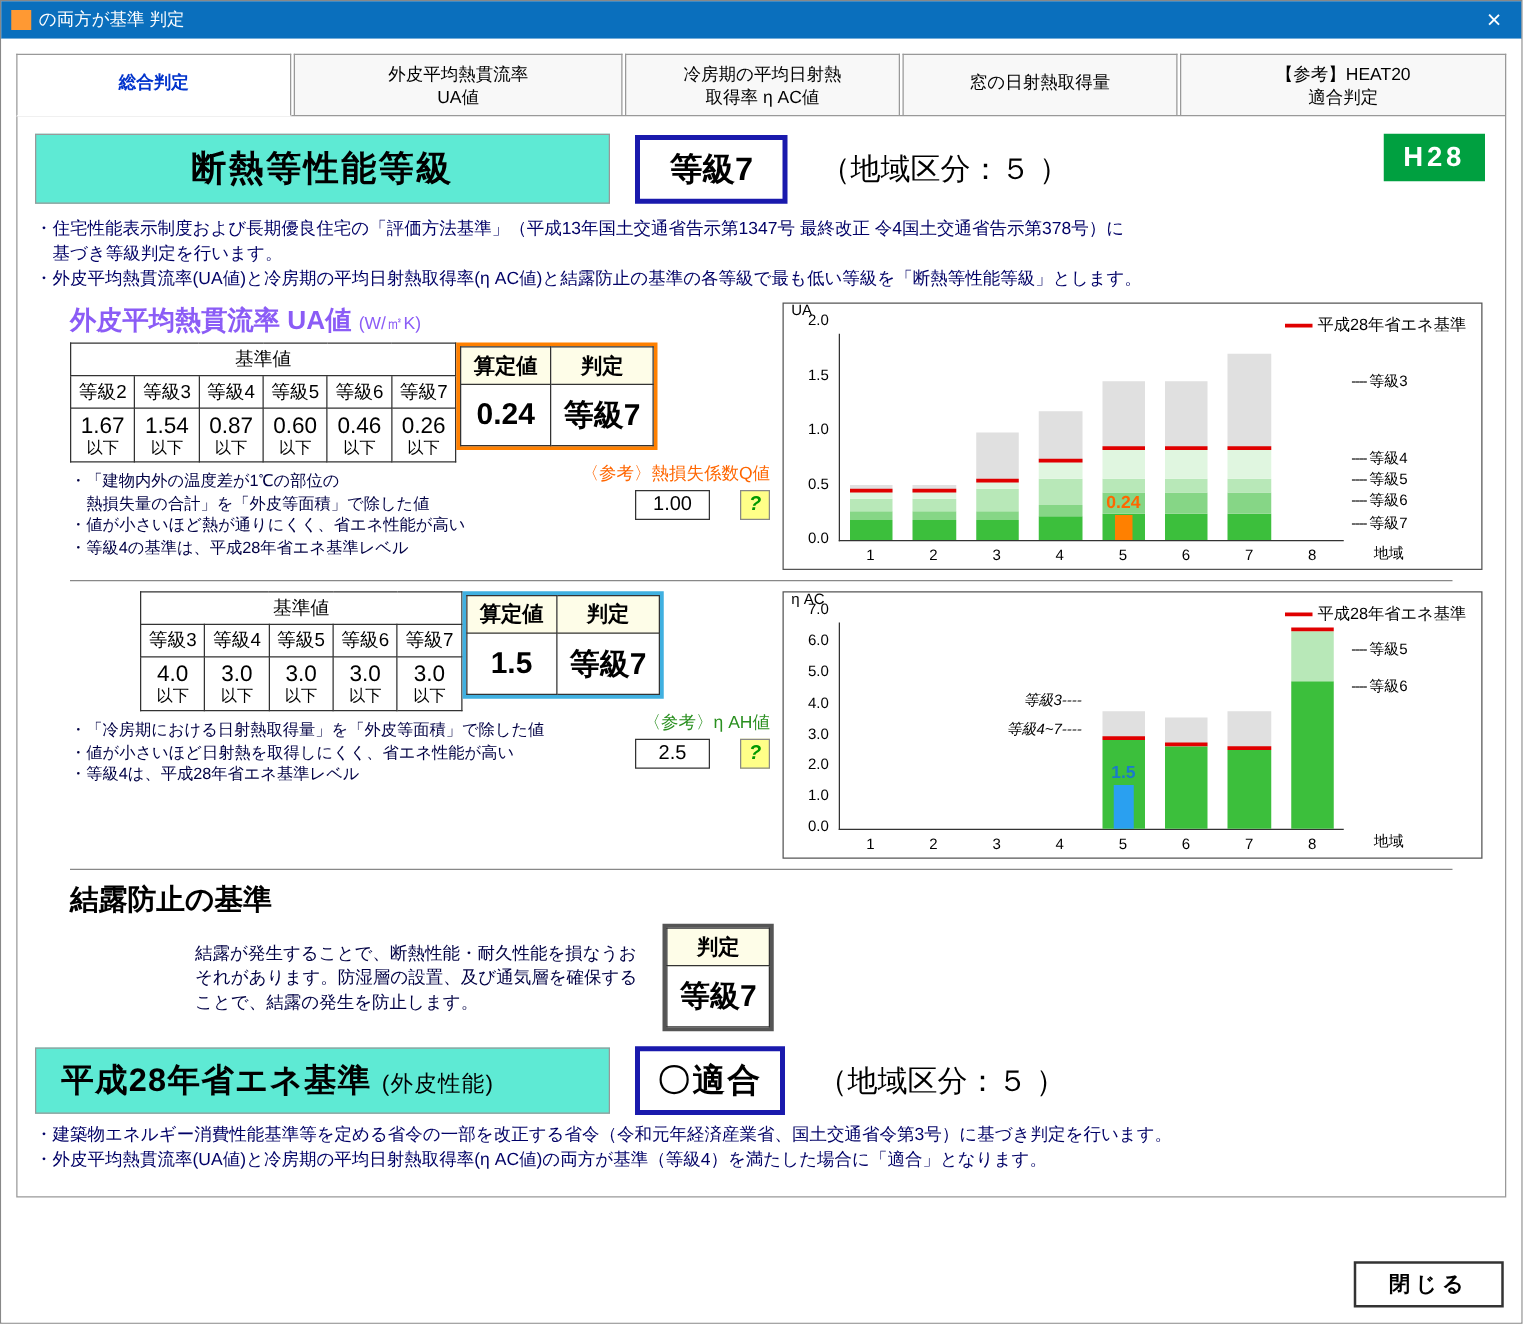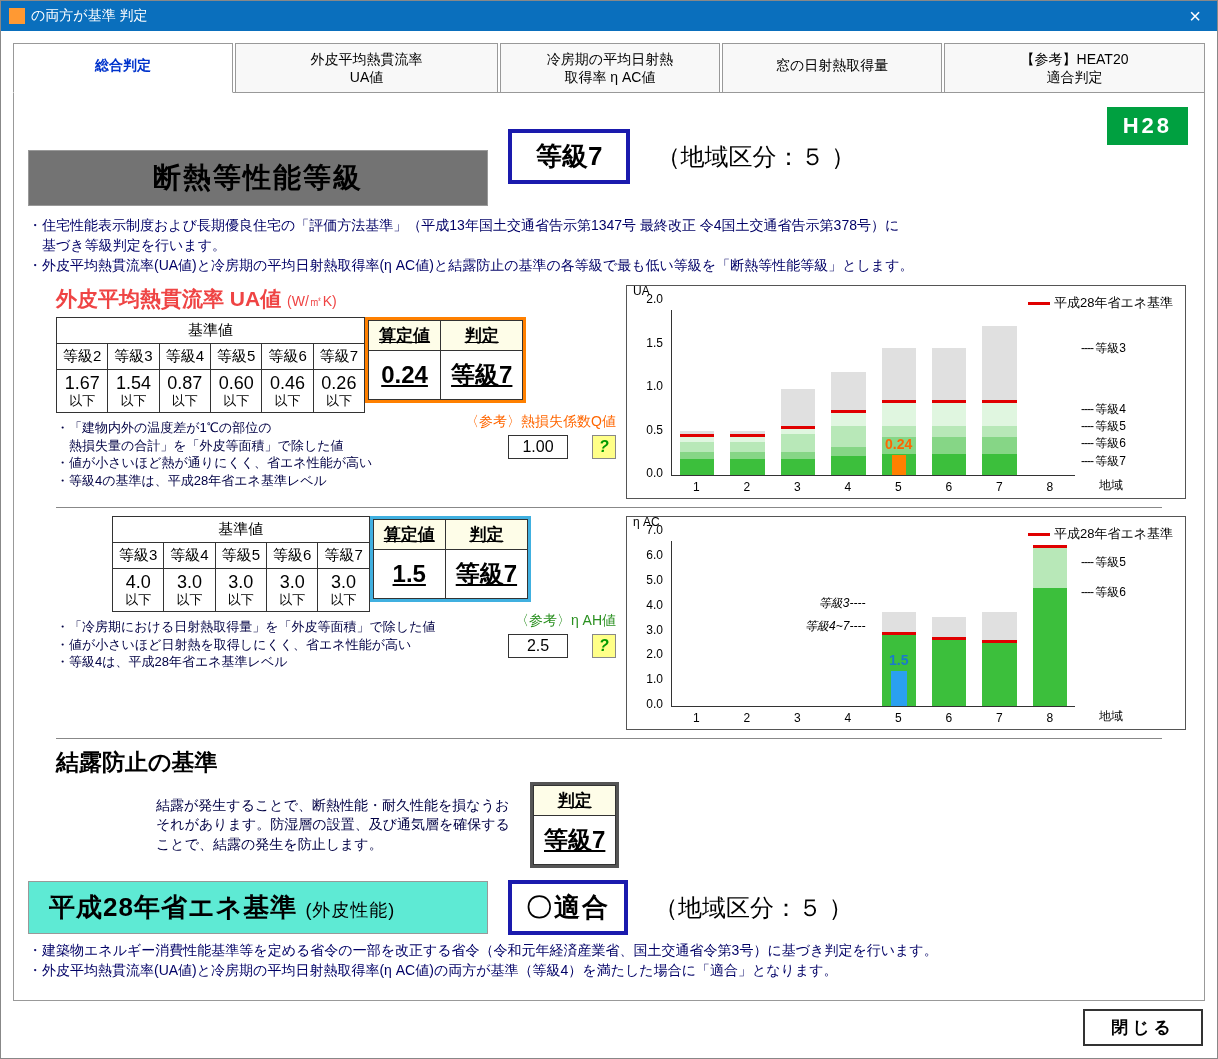--- a/index.html
+++ b/index.html
@@ -19,49 +19,49 @@
     .tab.active { background: #fff; border-bottom: 1px solid #fff; margin-bottom: -1px; position: relative; z-index: 2; }
     .tab.t0 { width: 226px; font-weight: bold; color: #0033cc; padding-top: 12px; }
     .tab.t1 { width: 270px; }
     .tab.t2 { width: 226px; }
     .tab.t3 { width: 226px; padding-top: 12px; }
     .tab.t4 { width: 268px; }
     
     .panel { border: 1px solid #999; padding: 14px 14px 10px 14px; background: #fff; position: relative; }
     
     .summary-row { display: flex; align-items: center; margin-bottom: 10px; }
-    .summary-title-box { background: #737373; border: 1px solid #999; padding: 8px 18px; font-size: 28px; font-weight: bold; min-width: 460px; text-align: center; letter-spacing: 2px; margin-top: 43px; }
+    .summary-title-box { background: #5eead4; border: 1px solid #999; padding: 8px 18px; font-size: 28px; font-weight: bold; min-width: 460px; text-align: center; letter-spacing: 2px; }
     .grade-box { border: 4px solid #1a1aad; padding: 6px 24px; font-size: 26px; font-weight: bold; margin-left: 20px; }
     .zone-note { font-size: 24px; margin-left: 26px; }
     .h28-badge { background: #00a040; color: #fff; font-weight: bold; font-size: 22px; padding: 6px 16px; position: absolute; right: 16px; top: 14px; letter-spacing: 3px; }
     
     .desc-text { font-size: 14px; line-height: 1.4; color: #000066; margin: 6px 0 10px 0; }
     
     .section { margin: 8px 0 6px 28px; }
     .section-row { display: flex; gap: 10px; align-items: flex-start; }
     .left-col { flex: 0 0 560px; }
     .right-col { flex: 1; }
     
     .sec-title { font-size: 21px; font-weight: bold; margin-bottom: 4px; }
-    .sec-title.orange { color: #ef4444; }
+    .sec-title.orange { color: #8b5cf6; }
     .sec-title.blue { color: #1a8fcc; }
     .sec-unit { font-size: 14px; font-weight: normal; }
     
     .std-table { border-collapse: collapse; }
     .std-table th, .std-table td { border: 1px solid #333; text-align: center; padding: 3px 6px; font-size: 15px; background: #fff; }
     .std-table th { font-weight: normal; background: #fff; }
     .std-table .hdr-row th { font-size: 15px; }
     .std-table .val-row td { font-size: 18px; line-height: 1.1; padding: 4px 7px; }
     .std-table .small { font-size: 13px; display: block; }
     
     .calc-box { border: 3px solid #ff8000; display: inline-block; vertical-align: top; }
     .calc-box.blue { border-color: #40b0e0; }
     .calc-box.gray { border-color: #555; }
     .calc-box table { border-collapse: collapse; }
-    .calc-box th, .calc-box td { border: 1px solid #333; text-align: center; text-decoration: underline; }
+    .calc-box th, .calc-box td { border: 1px solid #333; text-align: center; }
     .calc-box .ch { font-size: 17px; padding: 3px 10px; background:#fefde8; }
     .calc-box .cv { font-size: 24px; font-weight: bold; padding: 8px 10px; }
     
     .notes { font-size: 13px; color: #004; margin-top: 6px; line-height: 1.35; }
     .ref-label { color: #ff6600; font-size: 14px; }
     .ref-label.green { color: #2a9020; }
     .ref-val-box { border: 1px solid #333; padding: 2px 6px; display: inline-block; font-size: 16px; background: #fff; min-width: 60px; text-align:center; }
     .help-btn { display: inline-flex; width: 24px; height: 24px; background: #ffff88; border: 1px solid #888; align-items: center; justify-content: center; font-weight: bold; font-style: italic; color: #009900; cursor: pointer; font-size:16px; }
     
     .hr { border: none; border-top: 1px solid #888; margin: 8px 28px; }

